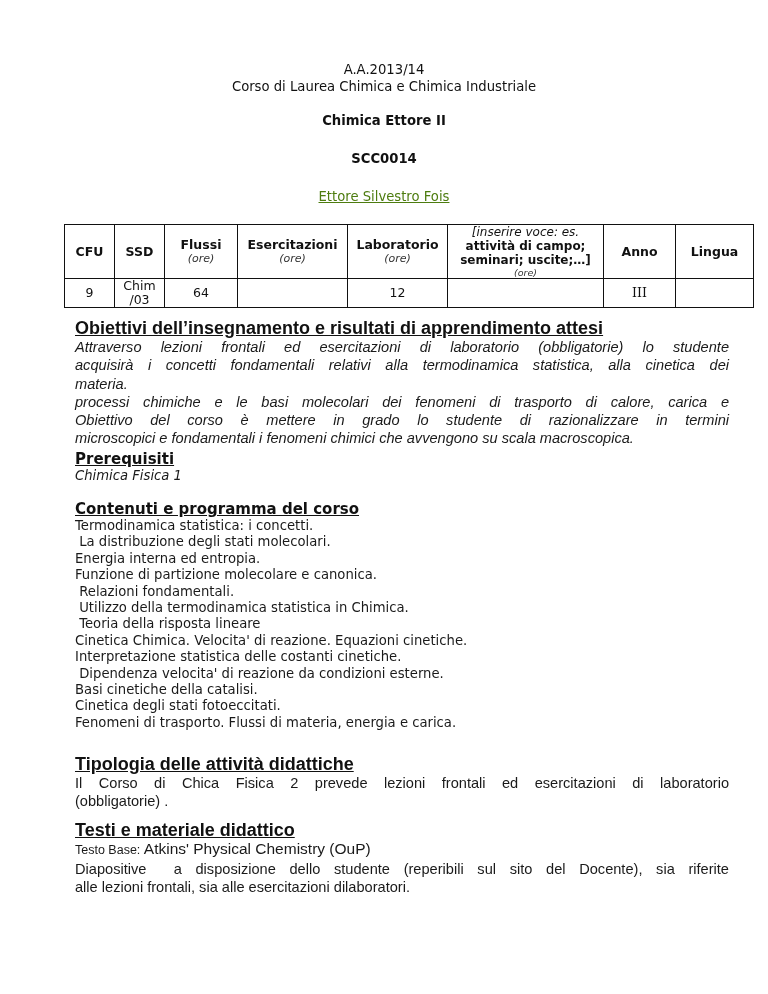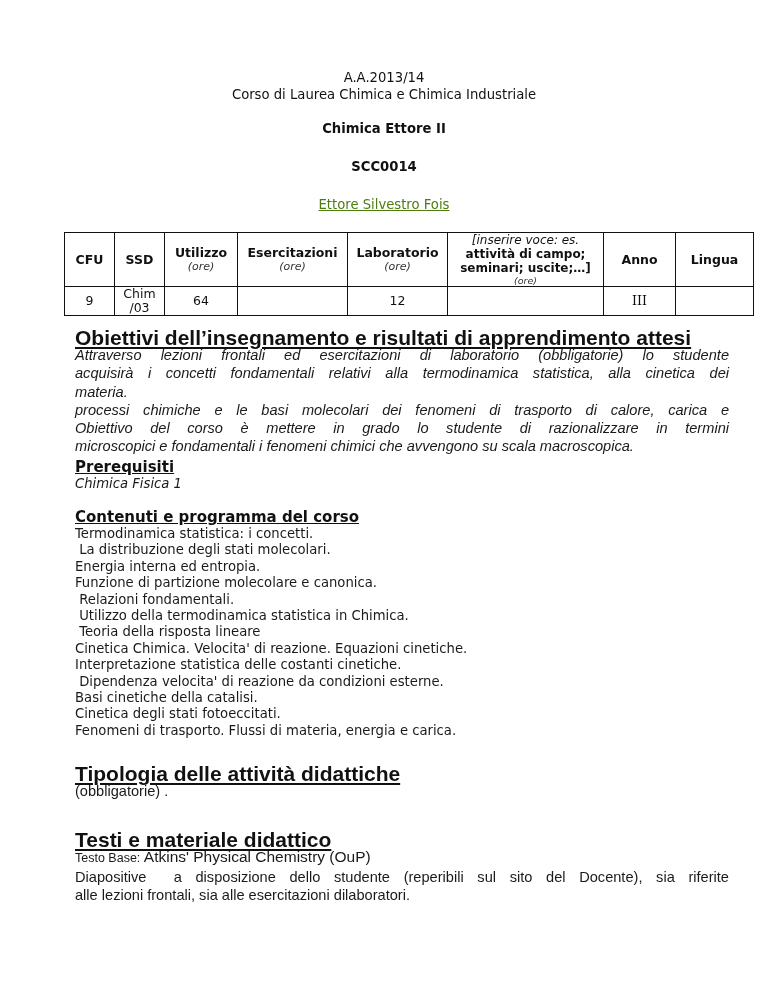--- a/index.html
+++ b/index.html
@@ -1,33 +1,33 @@
 <!DOCTYPE html>
 <html><head>
 <meta charset="utf-8">
 <style>
   html, body { margin: 0; padding: 0; background: #ffffff; }
   body { width: 768px; height: 994px; position: relative; overflow: hidden;
          font-family: "DejaVu Sans", sans-serif; color: #111; }
-  .page { position: absolute; left: 0; top: 12px; width: 768px; height: 768px; }
+  .page { position: absolute; left: 0; top: 4px; width: 768px; height: 768px; }
   .center { position: absolute; left: 0; width: 768px; text-align: center; font-size: 13.2px; }
   .bold { font-weight: bold; }
   .link { color: #4d7c0f; text-decoration: underline; }
   table.info { position: absolute; left: 64px; top: 220px; width: 689px;
                border-collapse: collapse; table-layout: fixed; }
   table.info td { border: 1.5px solid #111; text-align: center; vertical-align: middle;
                   font-size: 12px; padding: 0 2px; line-height: 14px; }
   table.info tr.head td { height: 46px; }
   table.info tr.vals td { height: 28px; font-size: 12.5px; }
   .hlab { font-weight: bold; font-size: 12.5px; display: block; }
   .sub { font-style: italic; font-size: 11px; color: #333; display: block; }
   .small { font-size: 9.5px; line-height: 11px; }
   .sec-h { position: absolute; left: 75px; font-weight: bold; text-decoration: underline;
            font-size: 15px; }
-  .sec-h.narrow { font-family: "Liberation Sans", sans-serif; font-size: 21px; }
+  .sec-h.narrow { font-family: "Liberation Sans", sans-serif; font-size: 18px; }
   .para { position: absolute; left: 75px; width: 654px; font-family: "Liberation Sans", sans-serif;
           font-size: 14.6px; line-height: 18.3px; text-align: justify; color: #1a1a1a; }
   .para span.line { display: block; }
   .list { position: absolute; left: 75px; font-size: 13.2px; line-height: 16.4px; color: #1a1a1a; }
   .list div { white-space: pre; }
   .italic { font-style: italic; }
 </style>
 </head>
 <body>
 
@@ -54,21 +54,21 @@
     </colgroup>
     <tbody>
         <tr class="head">
       <td>
             <span class="hlab">CFU</span>
           </td>
       <td>
             <span class="hlab">SSD</span>
           </td>
       <td>
-            <span class="hlab">Utilizzo</span>
+            <span class="hlab">Flussi</span>
             <span class="sub">(ore)</span>
           </td>
       <td>
             <span class="hlab">Esercitazioni</span>
             <span class="sub">(ore)</span>
           </td>
       <td>
             <span class="hlab">Laboratorio</span>
             <span class="sub">(ore)</span>
           </td>
@@ -122,20 +122,21 @@
     <div>Cinetica Chimica. Velocita' di reazione. Equazioni cinetiche.</div>
     <div>Interpretazione statistica delle costanti cinetiche.</div>
     <div> Dipendenza velocita' di reazione da condizioni esterne.</div>
     <div>Basi cinetiche della catalisi.</div>
     <div>Cinetica degli stati fotoeccitati.</div>
     <div>Fenomeni di trasporto. Flussi di materia, energia e carica.</div>
   </div>
 
   <div class="sec-h narrow" style="top:750px;">Tipologia delle attività didattiche</div>
   <div class="para" style="top:770px;">
+    <span class="line" style="text-align-last:justify;">Il Corso di Chica Fisica 2 prevede lezioni frontali ed esercitazioni di laboratorio</span>
     <span class="line">(obbligatorie) .</span>
   </div>
 
   <div class="sec-h narrow" style="top:816px;">Testi e materiale didattico</div>
   <div class="para" style="top:836px;">
     <span style="font-size:12.5px;">Testo Base: </span><span style="font-size:15.5px;">Atkins' Physical Chemistry (OuP)</span>
   </div>
   <div class="para" style="top:856px;">
     <span class="line" style="text-align-last:justify; white-space:pre-wrap;">Diapositive  a disposizione dello studente (reperibili sul sito del Docente), sia riferite</span>
     <span class="line">alle lezioni frontali, sia alle esercitazioni dilaboratori.</span>

